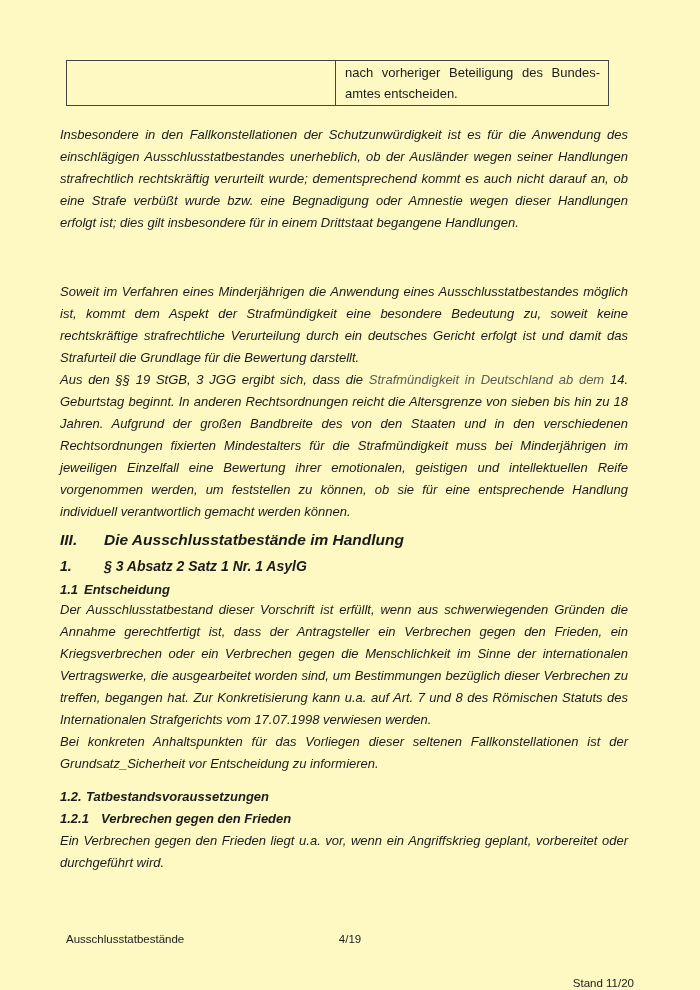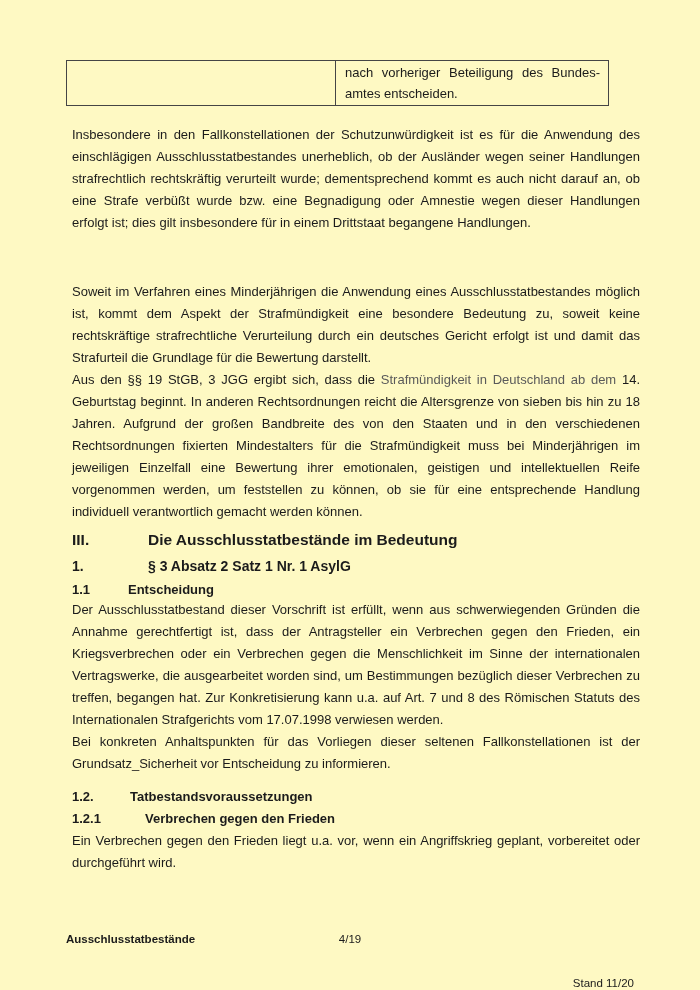--- a/index.html
+++ b/index.html
@@ -7,21 +7,21 @@
   .page {
     position: relative;
     width: 700px;
     height: 990px;
     margin: 0 auto;
     background: #fef9c3;
     font-family: "Liberation Sans", "DejaVu Sans", sans-serif;
     color: #1b1b1b;
     overflow: hidden;
   }
-  .abs { position: absolute; left: 72px; width: 568px; }
+  .abs { position: absolute; left: 60px; width: 568px; font-style: italic; }
 
   
   .tbl {
     position: absolute;
     left: 66px; top: 60px;
     width: 541px; height: 44px;
     border: 1px solid #454545;
     display: flex;
   }
   .tbl-cell-left {
@@ -40,40 +40,40 @@
   p.body {
     margin: 0;
     font-size: 13px;
     line-height: 22px;
     text-align: justify;
     hyphens: manual;
   }
   .muted { color: #5a5a5a; margin-top: 40px; }
 
   
-  .hrow { display: flex; align-items: flex-end; font-weight: bold; gap: 32px; }
+  .hrow { display: flex; align-items: flex-end; font-weight: bold; }
   .h-main { top: 528px; font-size: 15.5px; line-height: 24px; }
   .h-sub  { top: 555px; font-size: 14px;   line-height: 22px; }
   .h3     { font-size: 13px; line-height: 22px; }
   .h-num-wide   { width: 44px; flex-shrink: 0; }
   .h-num-11     { width: 24px; flex-shrink: 0; }
   .h-num-12     { width: 26px; flex-shrink: 0; }
   .h-num-121    { width: 41px; flex-shrink: 0; }
 
   
   .footer {
     position: absolute;
     left: 66px; top: 932px;
     width: 568px;
     display: grid;
     grid-template-columns: 1fr auto 1fr;
     font-size: 11.5px;
     line-height: 15px;
   }
-  .footer .f-left   { text-align: left; font-weight: bold; }
+  .footer .f-left   { text-align: left; }
   .footer .f-center { }
   .footer .f-right  { text-align: right; margin-top: 44px; }
 </style>
 </head>
 <body>
 
 <div class="page">
 
   <div class="tbl">
     <div class="tbl-cell-left"></div>
@@ -81,21 +81,21 @@
   </div>
 
   <p class="body abs" style="top:124px;">Insbesondere in den Fallkonstellationen der Schutzunwürdigkeit ist es für die Anwendung des einschlägigen Ausschlusstatbestandes unerheblich, ob der Ausländer wegen seiner Handlungen strafrechtlich rechtskräftig verurteilt wurde; dementsprechend kommt es auch nicht darauf an, ob eine Strafe verbüßt wurde bzw. eine Begnadigung oder Amnestie wegen dieser Handlungen erfolgt ist; dies gilt insbesondere für in einem Drittstaat begangene Handlungen.</p>
 
   <p class="body abs" style="top:281px;">Soweit im Verfahren eines Minderjährigen die Anwendung eines Ausschlusstatbestandes möglich ist, kommt dem Aspekt der Strafmündigkeit eine besondere Bedeutung zu, soweit keine rechtskräftige strafrechtliche Verurteilung durch ein deutsches Gericht erfolgt ist und damit das Strafurteil die Grundlage für die Bewertung darstellt.</p>
 
   <p class="body abs" style="top:369px;"><span>Aus den §§ 19 StGB, 3 JGG ergibt sich, dass die </span><span class="muted">Strafmündigkeit in Deutschland ab dem</span><span> 14. Geburtstag beginnt. In anderen Rechtsordnungen reicht die Altersgrenze von sieben bis hin zu 18 Jahren. Aufgrund der großen Bandbreite des von den Staaten und in den ver­schiedenen Rechtsordnungen fixierten Mindestalters für die Strafmündigkeit muss bei Min­derjährigen im jeweiligen Einzelfall eine Bewertung ihrer emotionalen, geistigen und intel­lektuellen Reife vorgenommen werden, um feststellen zu können, ob sie für eine entspre­chende Handlung individuell verantwortlich gemacht werden können.</span></p>
 
   <div class="hrow abs h-main">
     <span class="h-num-wide">III.</span>
-    <span>Die Ausschlusstatbestände im Bedeutung</span>
+    <span>Die Ausschlusstatbestände im Handlung</span>
   </div>
 
   <div class="hrow abs h-sub">
     <span class="h-num-wide">1.</span>
     <span>§ 3 Absatz 2 Satz 1 Nr. 1 AsylG</span>
   </div>
 
   <div class="hrow abs h3" style="top:579px;">
     <span class="h-num-11">1.1</span>
     <span>Entscheidung</span>

